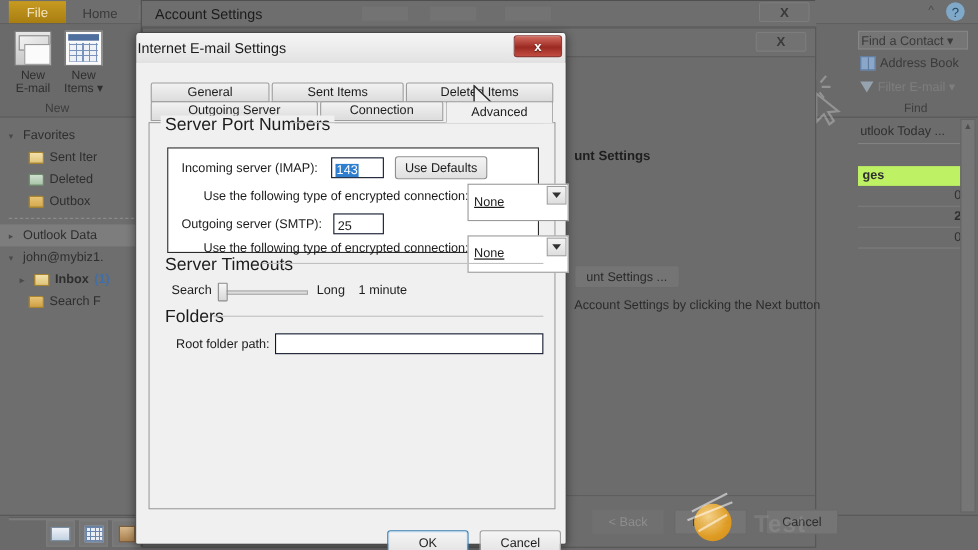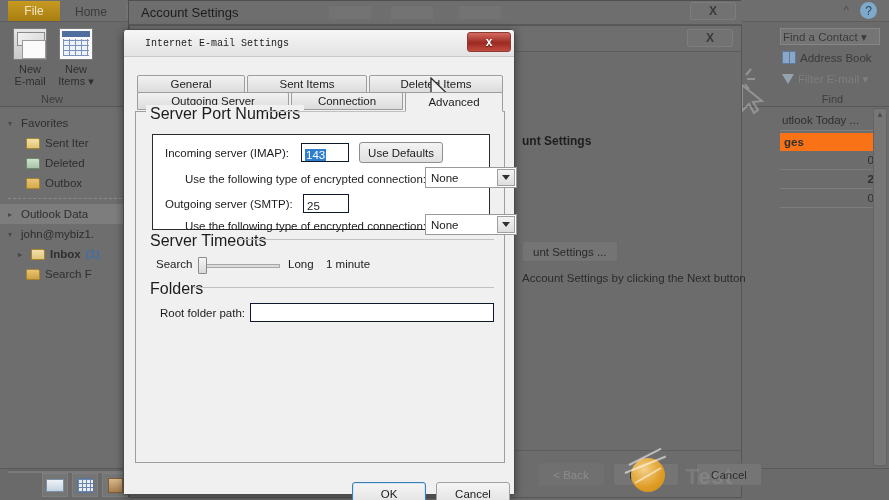--- a/index.html
+++ b/index.html
@@ -142,21 +142,21 @@
   }
   .count-blue { color: #3f6fa8; }
 
   
   .today-pane {
     position: absolute; left: 780px; top: 110px; width: 100px; height: 140px;
     color: #2f2f2f; font-size: 11.5px;
   }
   .today-title { padding: 4px 2px; border-bottom: 1px solid #828282; white-space: nowrap;}
   .msg-head {
-    margin-top: 2px; background: #f97316; font-weight: bold; padding: 3px 4px;
+    margin-top: 20px; background: #bef264; font-weight: bold; padding: 3px 4px;
     white-space: nowrap;
   }
   .msg-row {
     display: flex; justify-content: flex-end; padding: 3px 6px;
     border-bottom: 1px solid #7c7c7c;
   }
   .msg-row.b { font-weight: bold; }
   .scroll-col {
     position: absolute; right: 2px; top: 108px; width: 14px; bottom: 34px;
     background: #767676; border: 1px solid #636363;
@@ -260,21 +260,21 @@
     border-radius: 4px 4px 2px 2px;
   }
   .ies-title {
     position: absolute; left: 0; top: 0; right: 0; height: 27px;
     background: linear-gradient(180deg,#f6f6f6,#e3e3e3);
     border-bottom: 1px solid #c8c8c8;
     border-radius: 3px 3px 0 0;
     display: flex; align-items: center;
   }
   .ies-title-text {
-    margin-left: 21px; font-size: 10px; color: #1b1b1b; font-weight: normal; font-family: Liberation Mono, monospace;
+    margin-left: 1px; font-size: 13px; color: #1b1b1b; font-weight: normal;
   }
   .ies-close {
     position: absolute; right: 3px; top: 2px; width: 44px; height: 20px;
     border: 1px solid #8e3a35; border-radius: 3px;
     background: linear-gradient(180deg,#d46a60,#9b2a22 55%,#c24b40);
     color: #fff; font-size: 12px; font-weight: bold;
     display: flex; align-items: center; justify-content: center;
     text-shadow: 0 1px 1px rgba(0,0,0,.5);
   }
   .ies-surface {
@@ -325,22 +325,22 @@
     background: #2f7fd0; color: #ffffff; padding: 0 1px;
   }
   .btn-default {
     position: absolute; height: 21px;
     border: 1px solid #8e8e8e; border-radius: 3px;
     background: linear-gradient(180deg,#f4f4f4,#e0e0e0);
     font-size: 11.5px; color: #1c1c1c;
     display: flex; align-items: center; justify-content: center;
   }
   .combo {
-    position: absolute; height: 21px; border: 1px solid #9a9a9a;
-    background: #fff; display: flex; align-items: center;
+    position: absolute; height: 34px; border: 1px solid #9a9a9a;
+    background: #fff; display: flex; align-items: center; text-decoration: underline;
   }
   .combo-val { padding-left: 5px; font-size: 11.5px; color: #1c1c1c; }
   .combo-arrow {
     position: absolute; right: 1px; top: 1px; width: 18px; height: 17px;
     border: 1px solid #9e9e9e;
     background: linear-gradient(180deg,#f4f4f4,#dedede);
     display: flex; align-items: center; justify-content: center;
   }
   .combo-arrow::after {
     content: ""; width: 0; height: 0;

